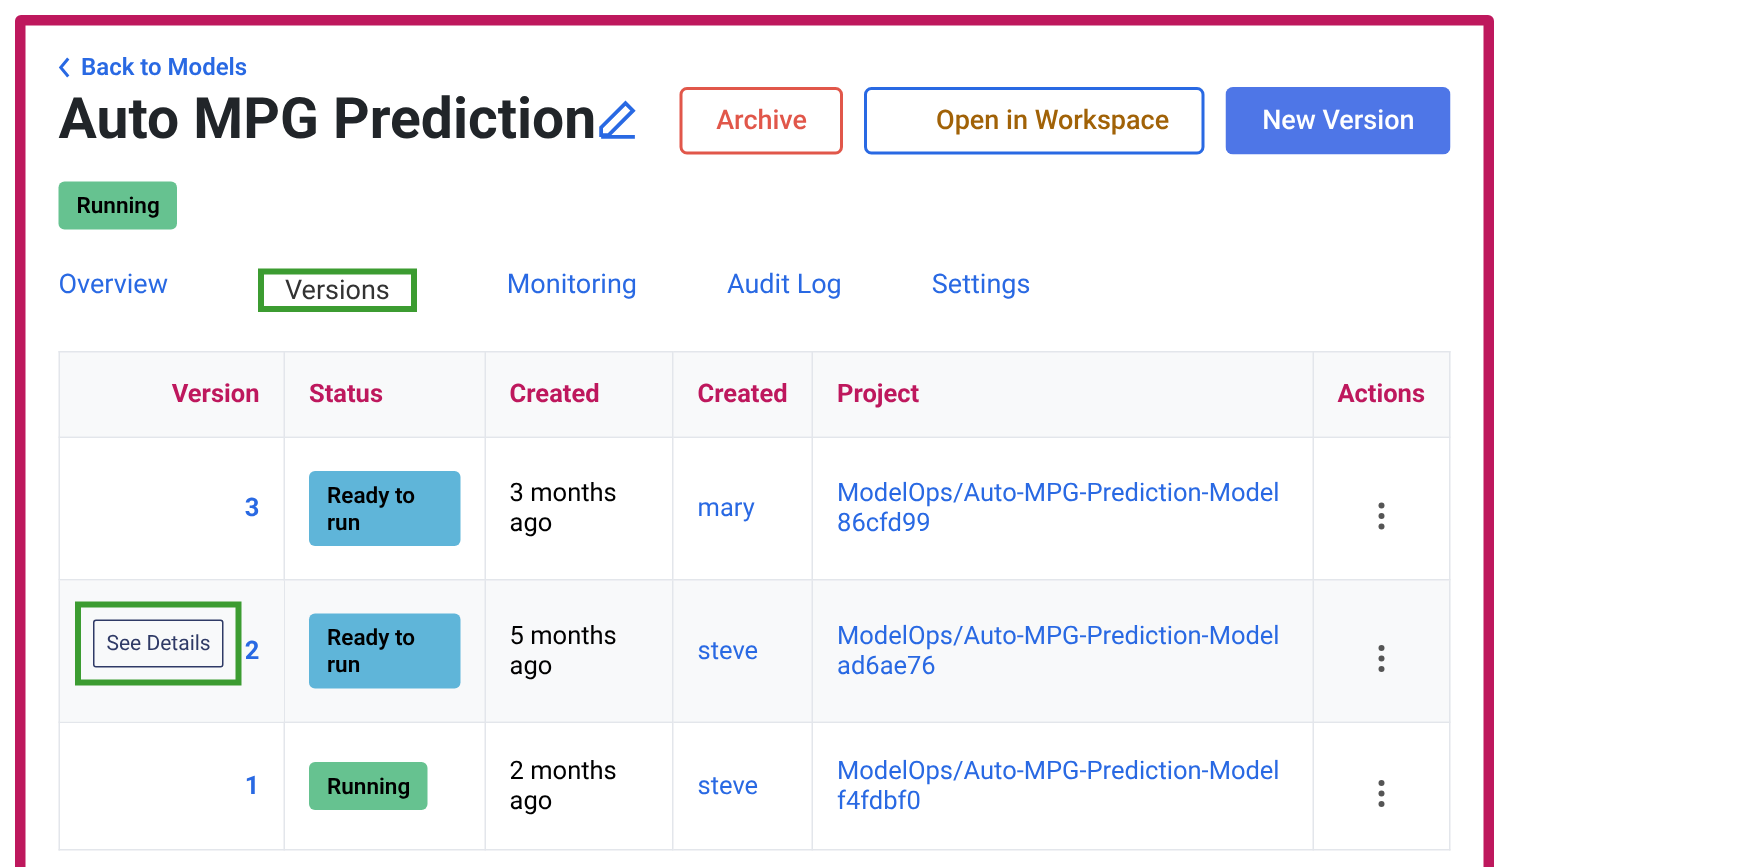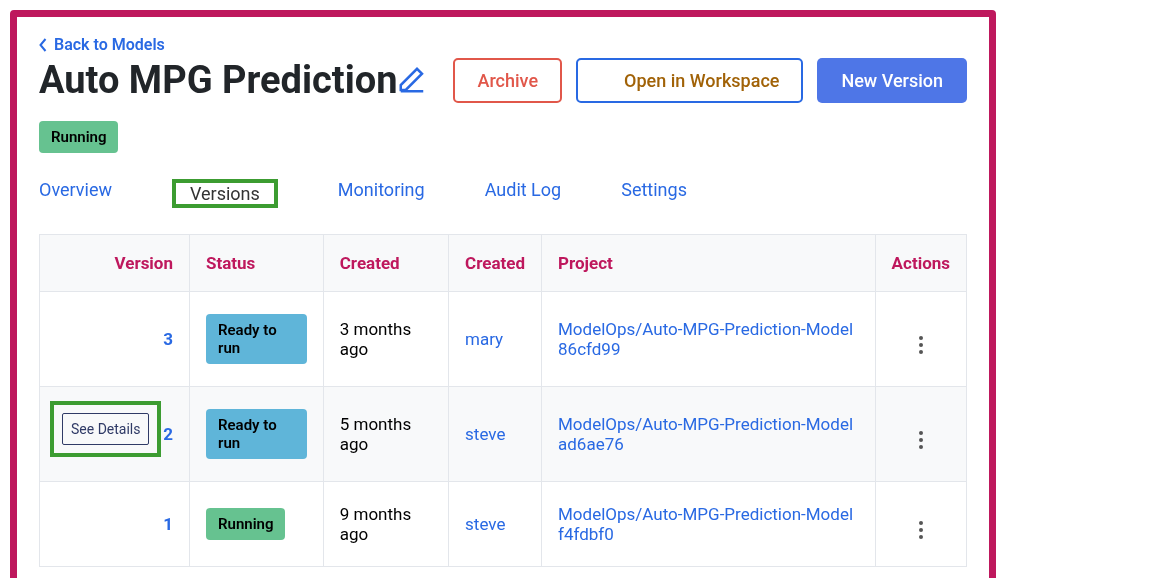--- a/index.html
+++ b/index.html
@@ -243,21 +243,21 @@
         <td class="project-cell"><a>ModelOps/Auto-MPG-Prediction-Model ad6ae76</a></td>
         <td class="actions-cell"><span class="dots">
               <span></span>
               <span></span>
               <span></span>
             </span></td>
       </tr>
       <tr>
         <td class="version-cell">1</td>
         <td><span class="status-badge status-running">Running</span></td>
-        <td>9 months ago</td>
+        <td>2 months ago</td>
         <td class="creator-cell"><a>steve</a></td>
         <td class="project-cell"><a>ModelOps/Auto-MPG-Prediction-Model f4fdbf0</a></td>
         <td class="actions-cell"><span class="dots">
               <span></span>
               <span></span>
               <span></span>
             </span></td>
       </tr>
     </tbody>
   </table>

